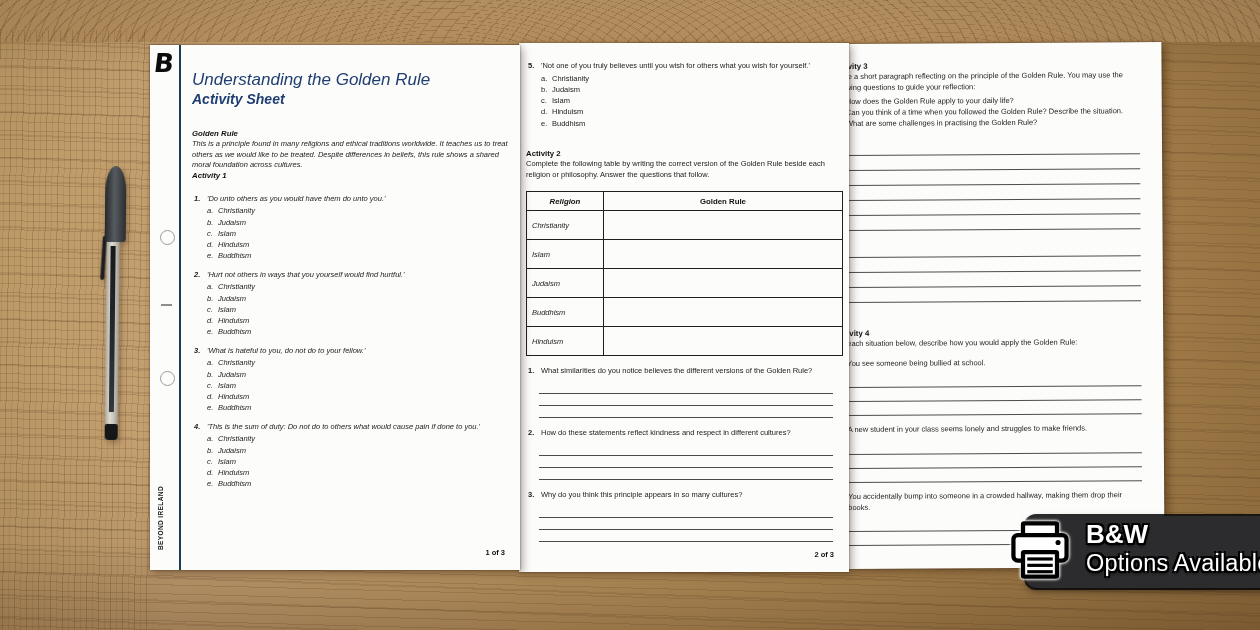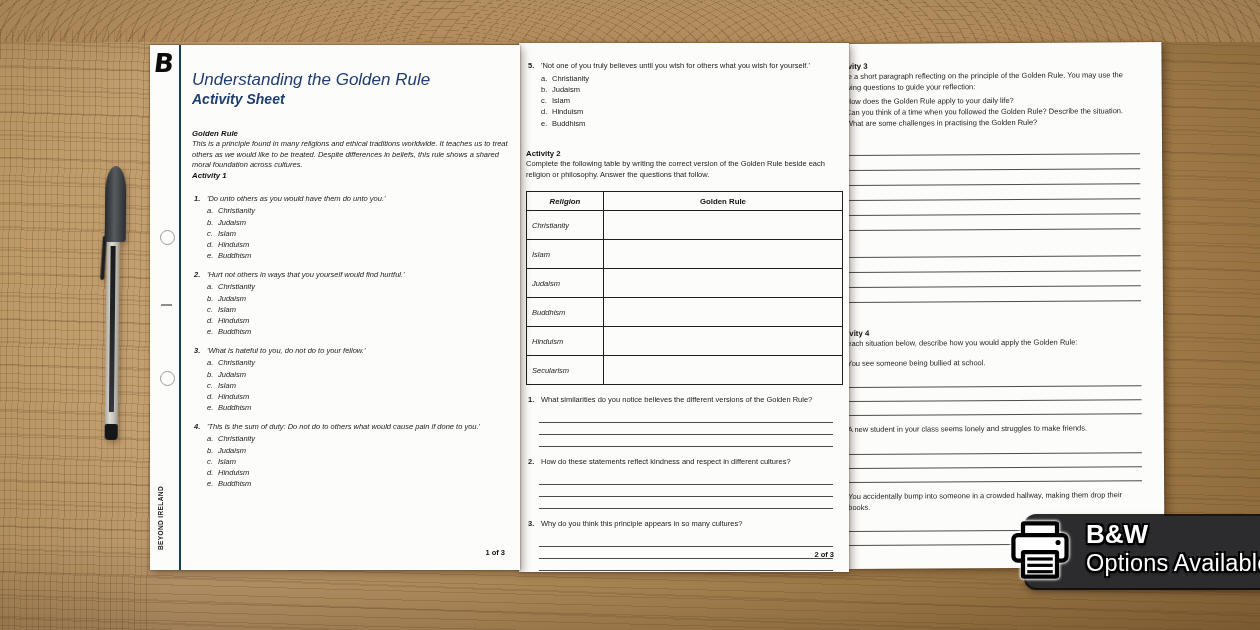--- a/index.html
+++ b/index.html
@@ -308,24 +308,20 @@
             <td></td>
           </tr>
           <tr>
             <td class="col-religion">Buddhism</td>
             <td></td>
           </tr>
           <tr>
             <td class="col-religion">Hinduism</td>
             <td></td>
           </tr>
-          <tr>
-            <td class="col-religion">Secularism</td>
-            <td></td>
-          </tr>
         </tbody>
     </table>
     <div id="p2-questions">
         <div class="q2-item">
           <div class="q-head">
             <span class="q-num">1.</span>
             <span class="q-text">What similarities do you notice believes the different versions of the Golden Rule?</span>
           </div>
           <div class="q2-lines">
             <div class="wline"></div>

